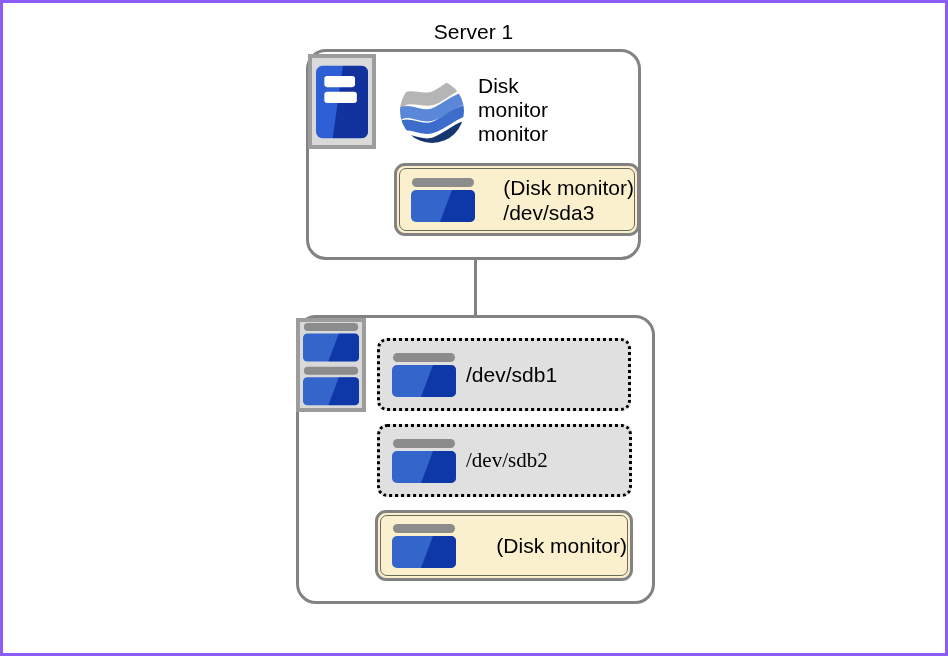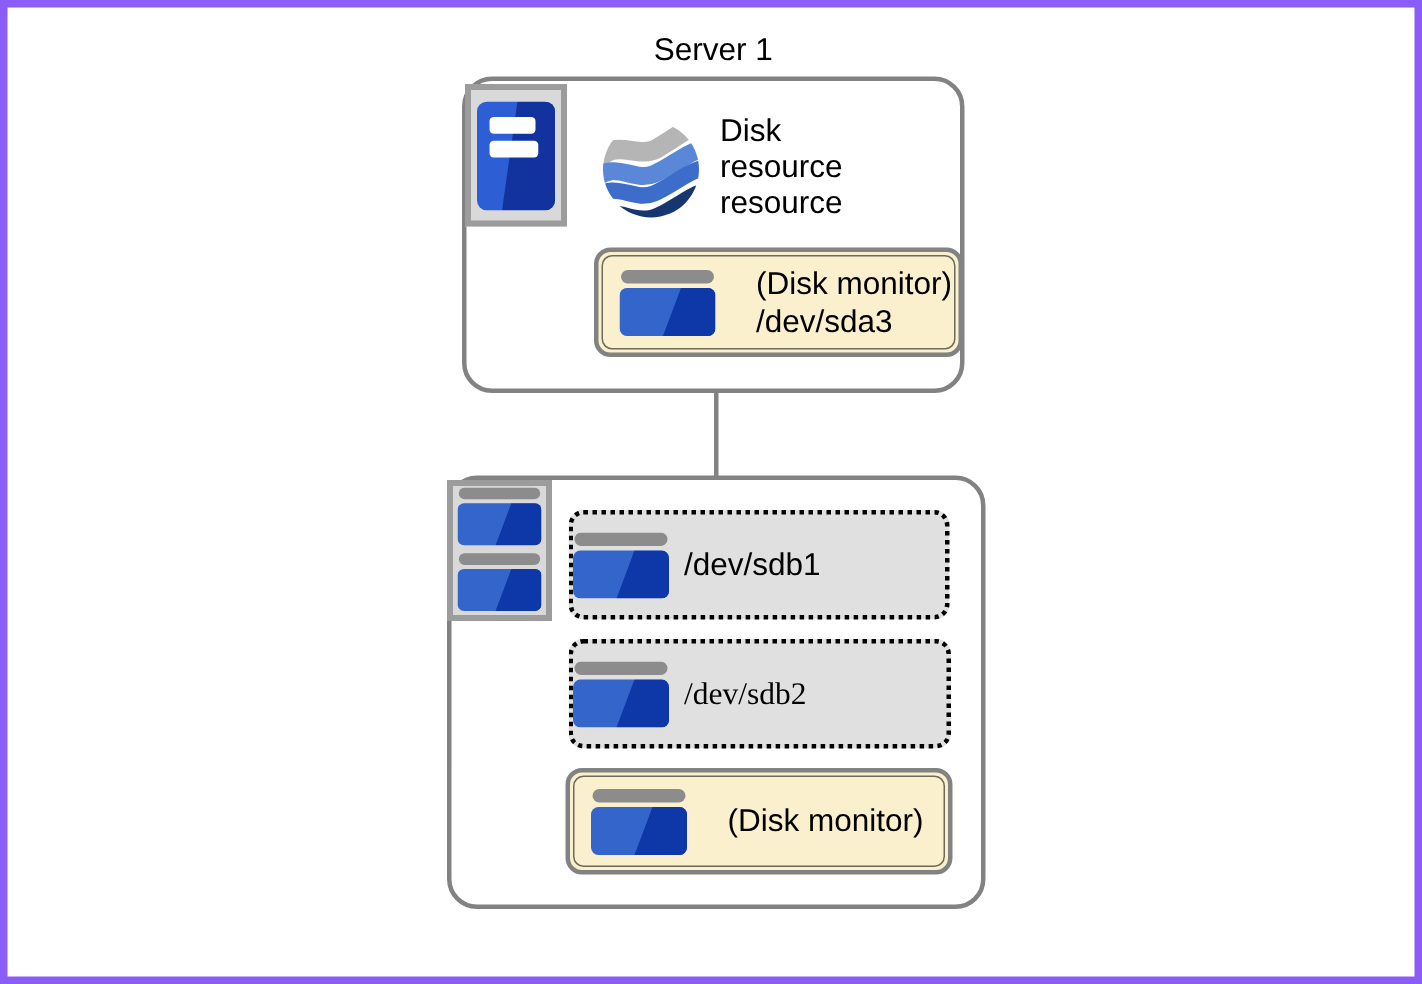--- a/index.html
+++ b/index.html
@@ -1,20 +1,20 @@
 <!DOCTYPE html>
 <html><head>
 <meta charset="utf-8">
 <style>
   html,body{margin:0;padding:0;background:#fff;}
   .canvas{
     position:relative;
     width:948px;height:656px;
     background:#ffffff;
-    border:5px solid #8b5cf6;
+    border:3px solid #8b5cf6;
     box-sizing:border-box;
     font-family:"Liberation Sans", sans-serif;
     color:#000;
     overflow:hidden;
   }
   .abs{position:absolute;box-sizing:border-box;}
   .diagram-label{
     font-size:21px;
     text-align:center;
     color:#000;
@@ -43,32 +43,33 @@
     padding:2px;
     z-index:2;
   }
   .monitor-inner{
     width:100%;height:100%;
     box-sizing:border-box;
     border:1.5px solid #6b6b5b;
     border-radius:7px;
     display:flex;
     align-items:center;
-    gap:27px;
+    gap:11px;
     padding-left:11px;
+    justify-content:space-between;
   }
   
   .partition-box{
     background:#e0e0e0;
     border:3px dotted #000;
     border-radius:10px;
     display:flex;
     align-items:center;
     gap:10px;
-    padding-left:0;
+    padding-left:12px;
     z-index:2;
   }
   .item-text{
     font-size:21px;
     line-height:25px;
     color:#000;
     white-space:nowrap;
   }
   .resource-label{
     font-size:21px;
@@ -126,21 +127,21 @@
       <use href="#tower-glyph"></use>
     </svg>
   </div>
 
   <div class="abs" style="left:397px; top:76px; width:64px; height:64px;">
     <svg width="64" height="64" viewBox="0 0 64 64">
       <use href="#globe-glyph"></use>
     </svg>
   </div>
 
-  <div class="abs resource-label" style="left:475px; top:71px; width:105px;">Disk resource resource</div>
+  <div class="abs resource-label" style="left:475px; top:71px; width:105px;">Disk monitor monitor</div>
 
   <div class="abs monitor-box" style="left:391px; top:160px; width:246px; height:73px;">
     <div class="monitor-inner">
       <svg width="64" height="44" viewBox="0 0 64 44">
         <use href="#disk-glyph"></use>
       </svg>
       <div>
         <div class="item-text">(Disk monitor)</div>
         <div class="item-text">/dev/sda3</div>
       </div>

